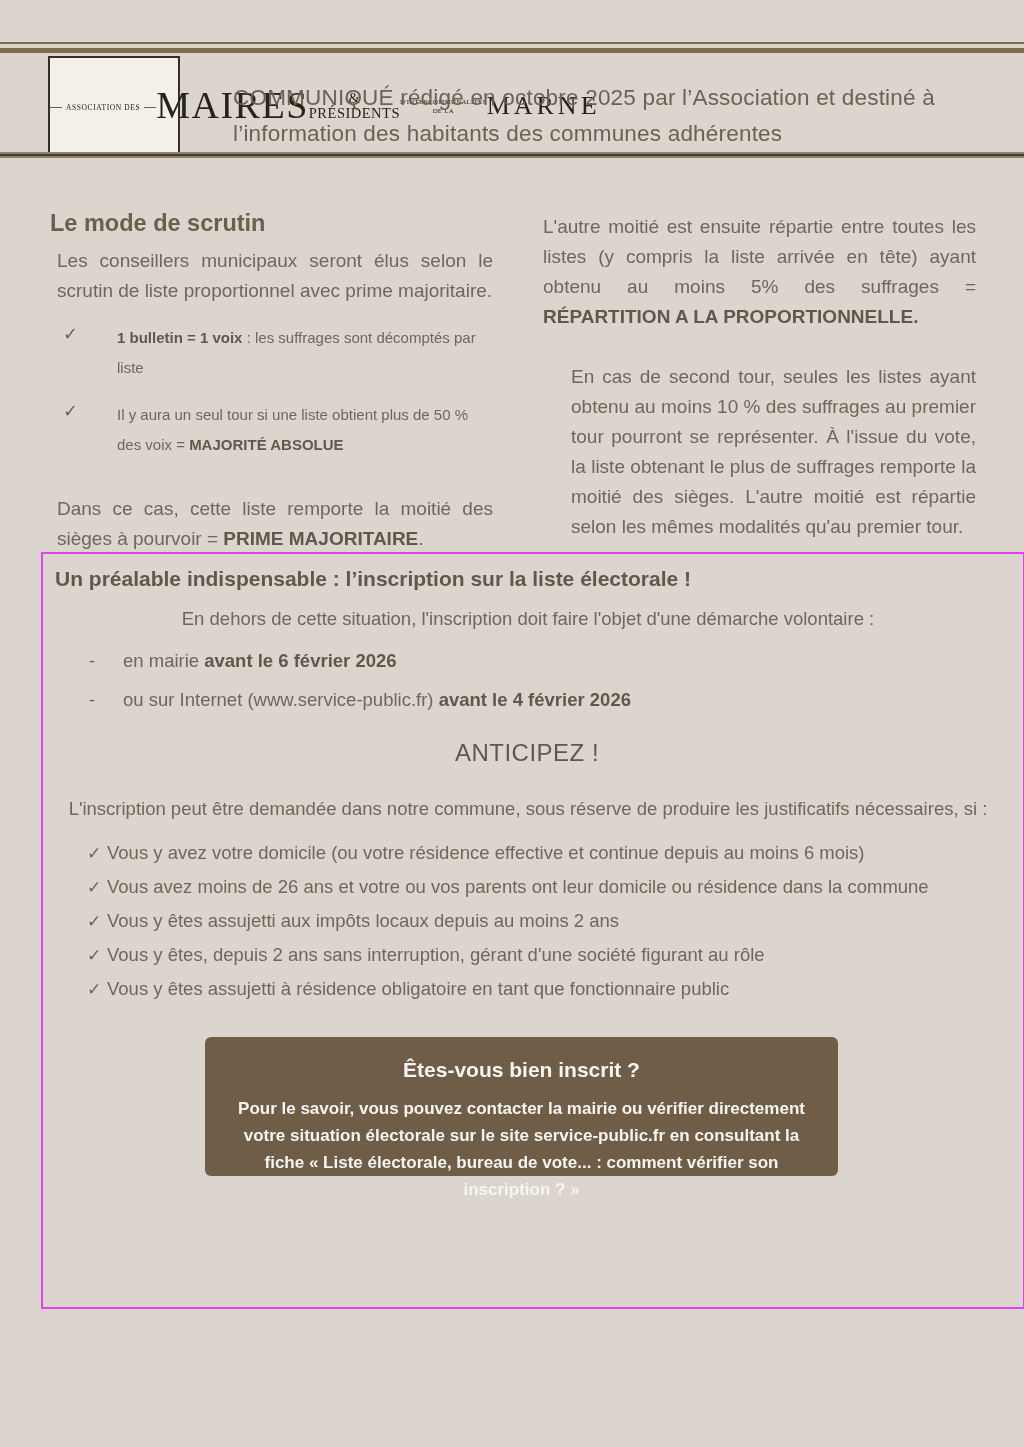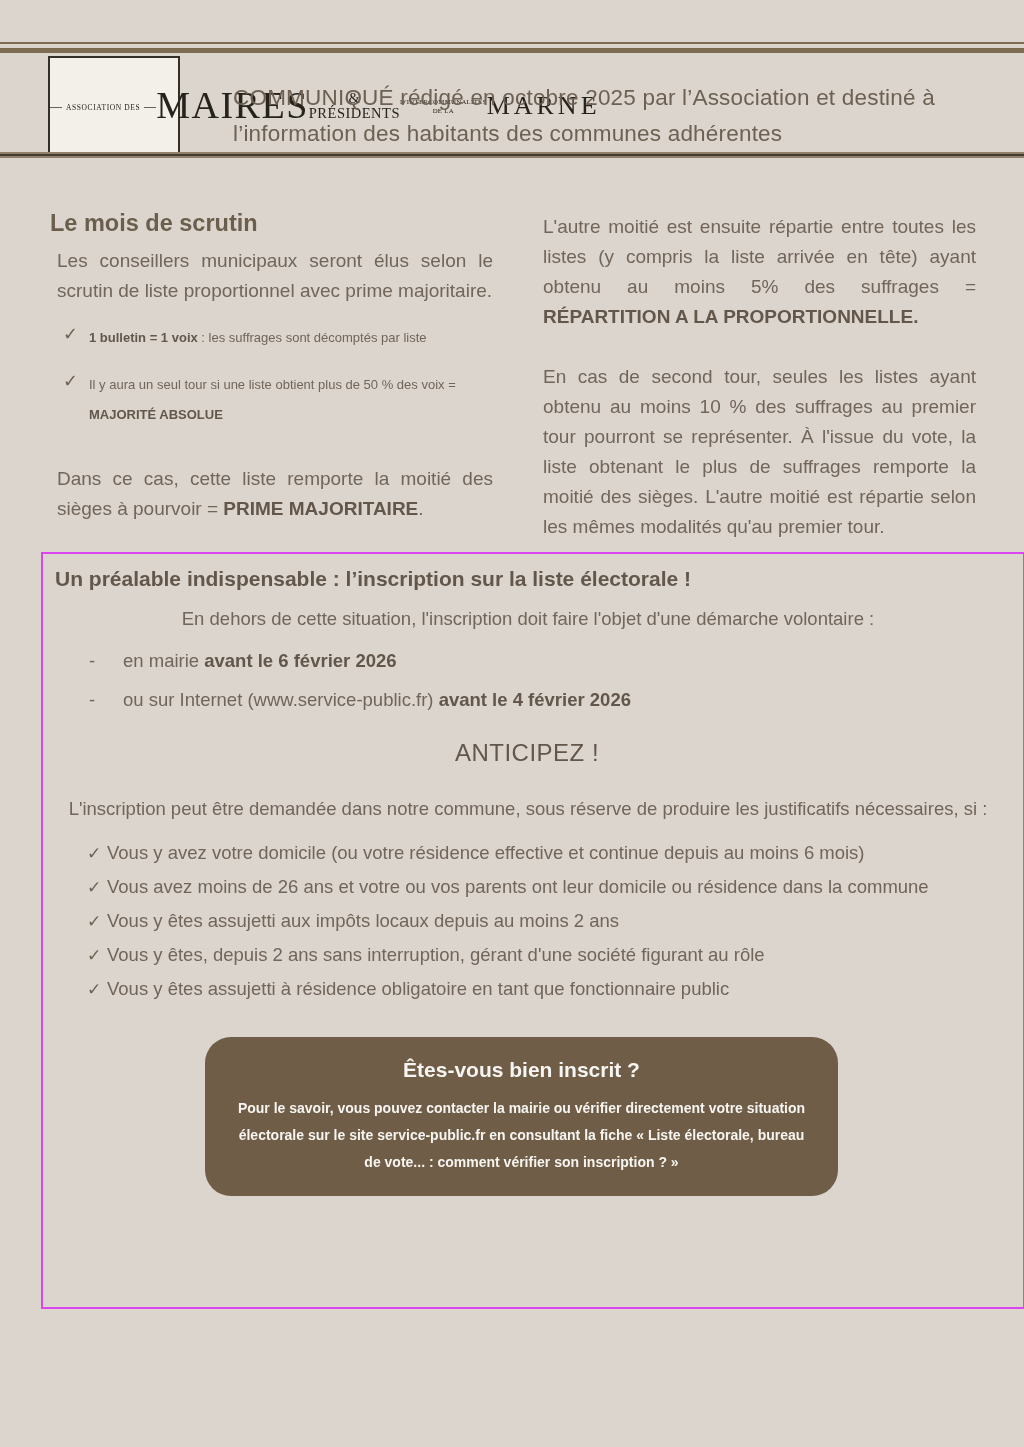--- a/index.html
+++ b/index.html
@@ -35,49 +35,49 @@
     font-size:22.5px; line-height:36px; color:#6e6153; letter-spacing:.2px;
   }
   
   .col-left{position:absolute; top:210px; left:50px; width:443px;}
   .col-right{position:absolute; top:212px; left:543px; width:433px;}
   .h-scrutin{font-size:23.5px;font-weight:bold;color:#6b5e4d;margin:0 0 9px 0;}
   .body-p{font-size:19px;line-height:30px;color:#72655a;margin:0;text-align:justify;}
   .col-left .body-p{margin-left:7px;}
   .check-item{display:flex;margin:17px 0 0 13px;}
   .check-item .glyph{width:26px;flex:none;font-size:18px;color:#6f6254;}
-  .check-item .txt{font-size:13px;line-height:30px;color:#72655a;}
+  .check-item .txt{font-size:15px;line-height:30px;color:#72655a;margin-left:28px;}
   .bold{font-weight:bold;color:#63564a;}
   .col-left .closing{margin-top:34px;}
-  .col-right .body-p + .body-p{margin-top:30px;}
+  .col-right .body-p + .body-p{margin-top:30px;margin-left:28px;}
   
   .main-box{
     position:absolute; top:552px; left:41px; width:948px; height:741px;
     border:2px solid #d946ef; padding:12px 22px 0 10px; box-sizing:content-box;
   }
   .box-title{font-size:21px;font-weight:bold;color:#63564a;margin:1px 0 0 2px;}
   .box-p{font-size:18.5px;line-height:30px;color:#72655a;margin:0 0 0 2px;text-align:center;}
   .box-p1{margin-top:21px;text-align:justify;}
   .box-p2{margin-top:13px;}
   .dash-item{display:flex;margin:15px 0 0 36px;font-size:18.5px;line-height:24px;color:#72655a;}
   .dash-item .glyph{width:34px;flex:none;}
   .anticipez{margin-top:27px;text-align:center;font-size:24px;font-weight:normal;color:#63564a;letter-spacing:.5px;}
   .box-p3{margin-top:27px;}
   .box-check{display:flex;margin:13px 0 0 34px;}
   .box-check .glyph{width:20px;flex:none;font-size:17px;color:#6f6254;}
   .box-check .txt{font-size:18.5px;line-height:20px;color:#72655a;}
   .box-checklist{margin-top:19px;}
   
   .callout{
-    margin:37px 0 0 152px; width:633px; height:159px; box-sizing:border-box;
-    background:#6f5d47; border-radius:26px; padding:21px 32px 0 32px;
+    margin:37px 0 0 152px; width:633px; height:139px; box-sizing:border-box;
+    background:#6f5d47; border-radius:6px; padding:21px 32px 0 32px;
     text-align:center; color:#f7f5f1;
   }
   .callout-title{font-size:21px;font-weight:bold;margin:0 0 13px 0;}
-  .callout-body{font-size:14px;font-weight:bold;line-height:27px;margin:0;}
+  .callout-body{font-size:17px;font-weight:bold;line-height:27px;margin:0;}
 </style>
 </head>
 <body>
 
 <div id="page">
 
   <div class="rule-thin"></div>
   <div class="rule-thick"></div>
 
   <div class="logo">
@@ -98,21 +98,21 @@
         <div style="flex: 1 1 0%; background: rgb(245, 245, 245);"></div>
         <div style="flex: 1 1 0%; background: rgb(212, 42, 46);"></div>
       </div>
     <div class="logo-marne">MARNE</div>
   </div>
 
   <div class="header-communique">COMMUNIQUÉ rédigé en octobre 2025 par l’Association et destiné à l’information des habitants des communes adhérentes</div>
   <div class="rule-bottom"></div>
 
   <div class="col-left">
-    <h2 class="h-scrutin">Le mois de scrutin</h2>
+    <h2 class="h-scrutin">Le mode de scrutin</h2>
     <p class="body-p">Les conseillers municipaux seront élus selon le scrutin de liste proportionnel avec prime majoritaire.</p>
 
     <div class="check-item">
       <span class="glyph">✓</span>
       <span class="txt"><span class="bold">1 bulletin = 1 voix</span><span> : les suffrages sont décomptés par liste</span></span>
     </div>
     <div class="check-item">
       <span class="glyph">✓</span>
       <span class="txt"><span>Il y aura un seul tour si une liste obtient plus de 50 % des voix = </span><span class="bold">MAJORITÉ ABSOLUE</span></span>
     </div>

